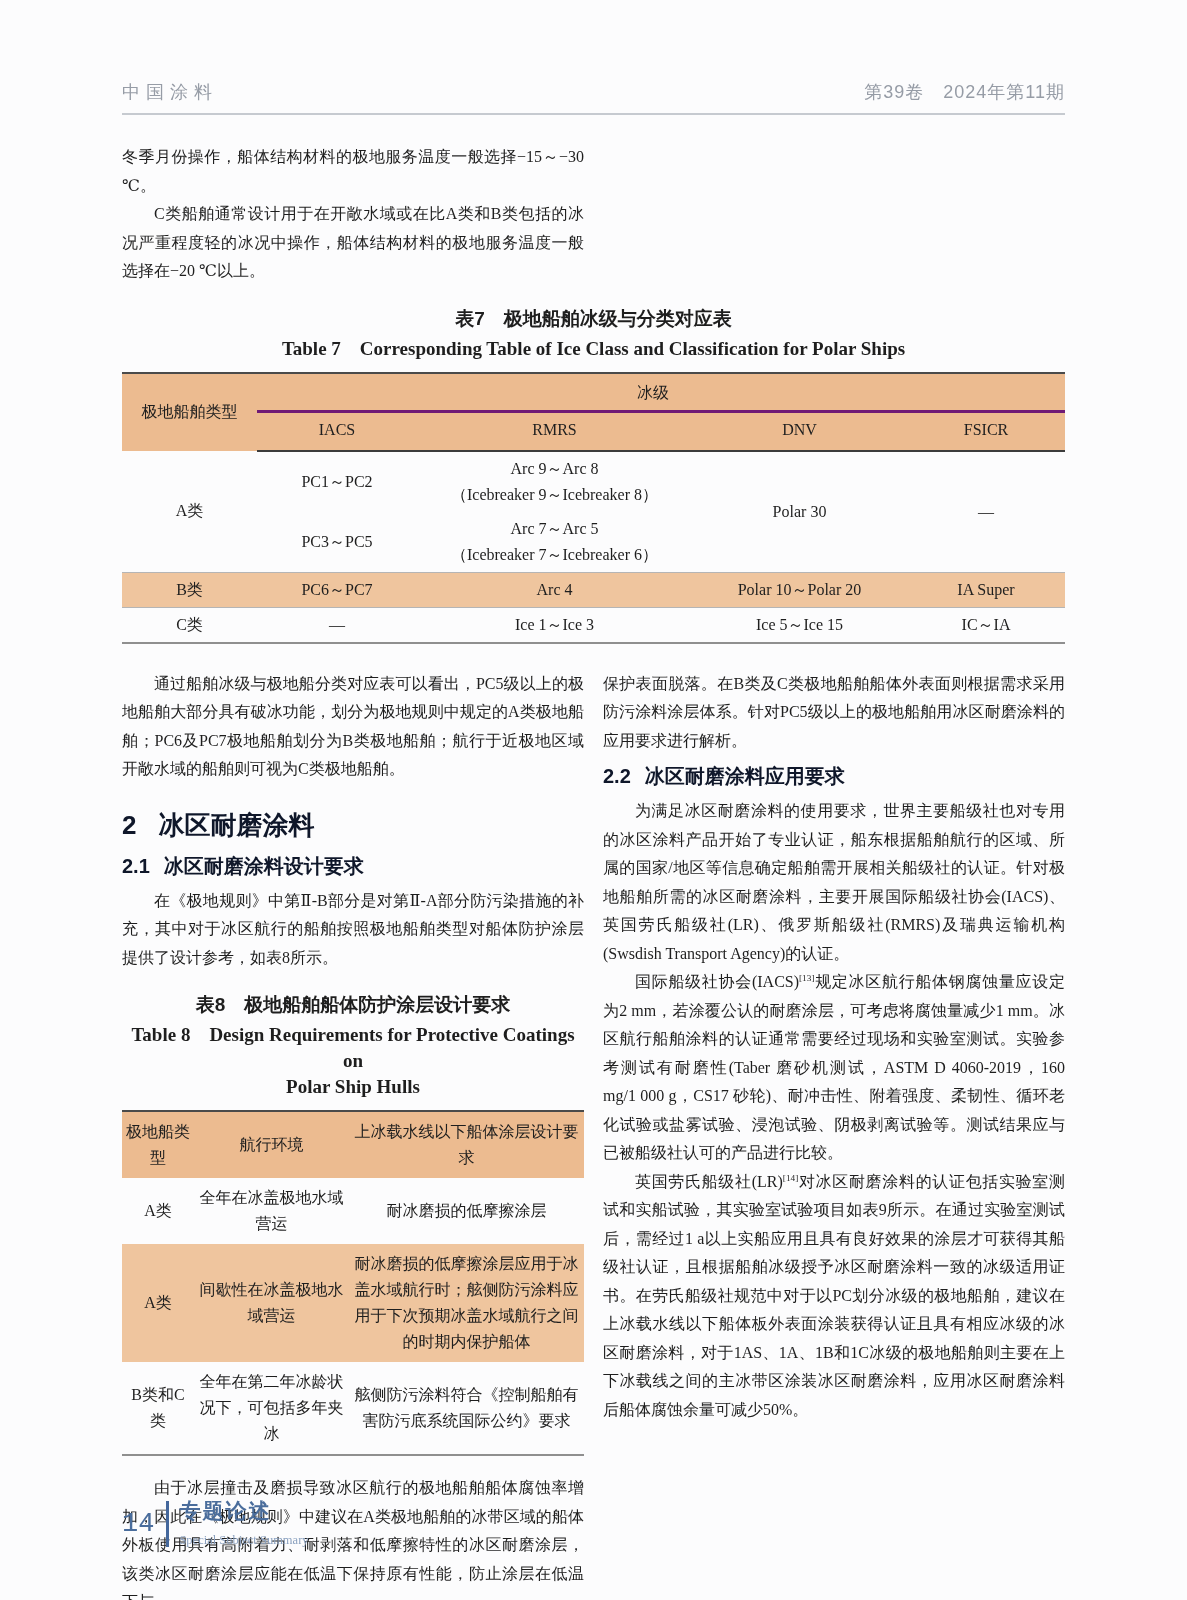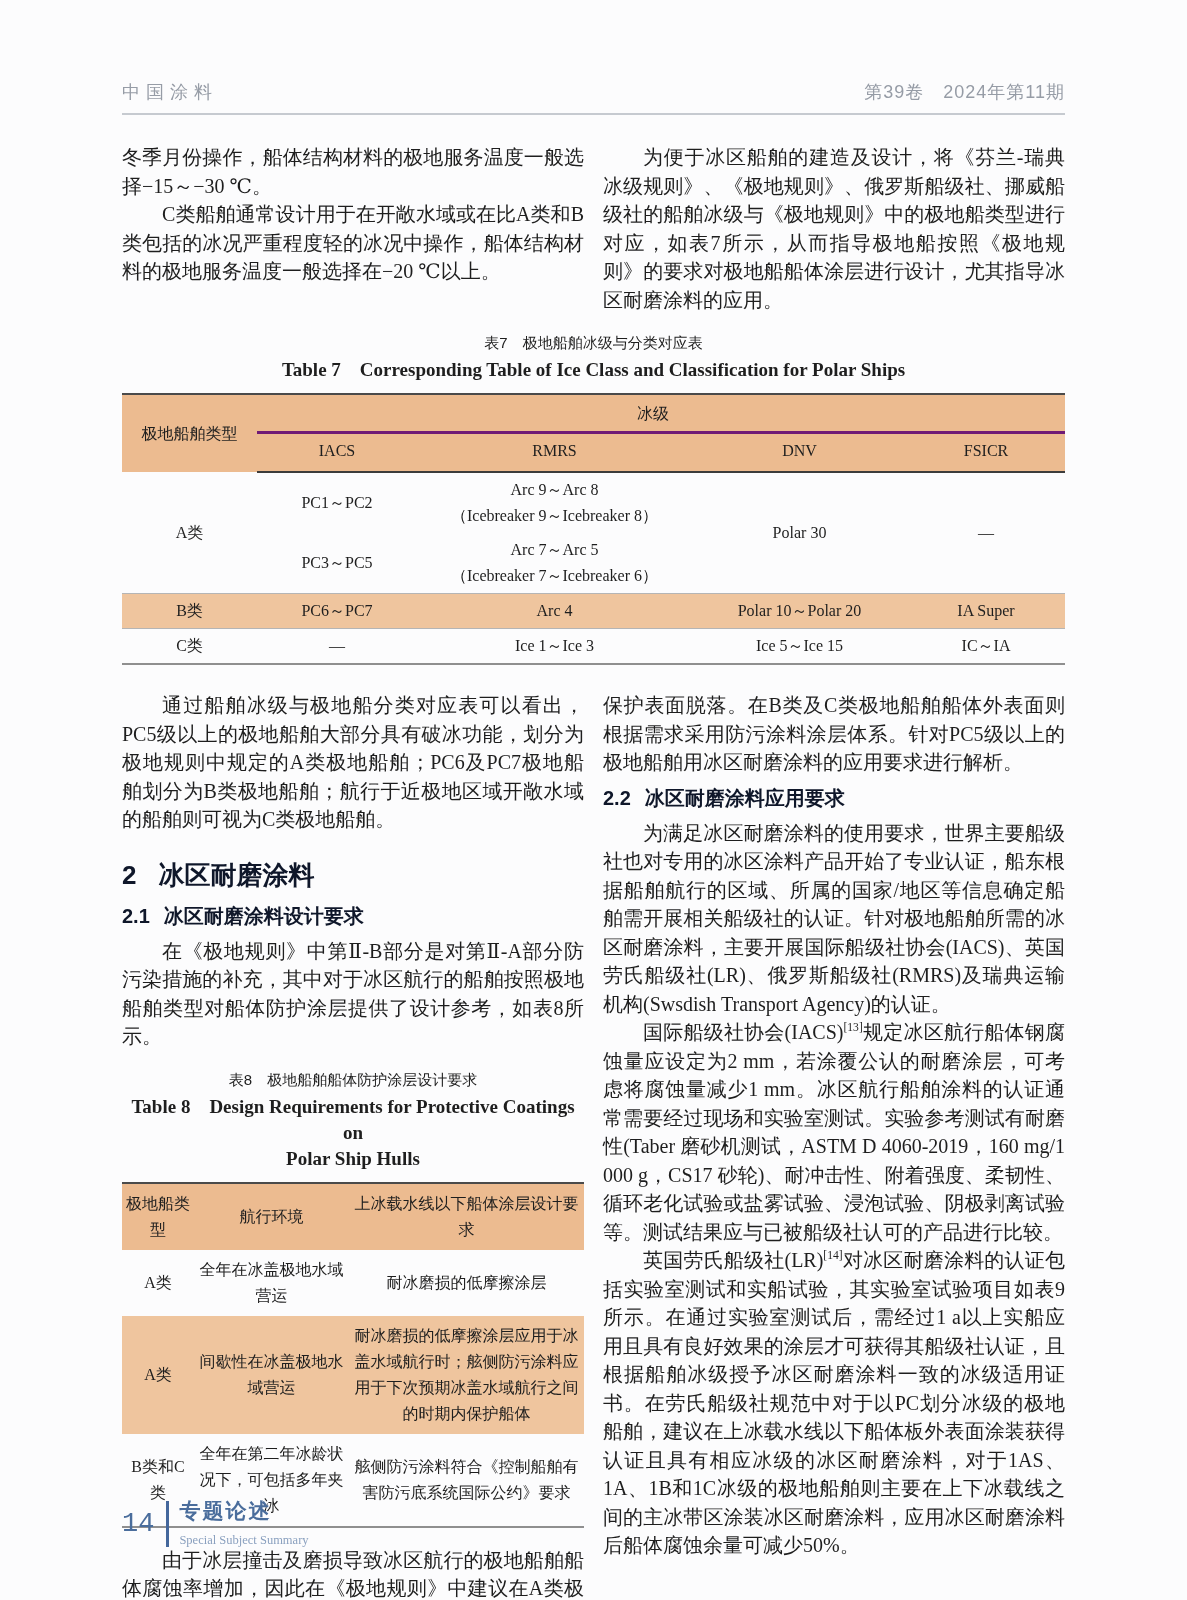--- a/index.html
+++ b/index.html
@@ -23,40 +23,40 @@
   .ph-left { letter-spacing:6px; }
   .ph-right { letter-spacing:1px; }
 
   
   .cols { display:flex; gap:19px; }
   .col { width:462px; }
   .top-cols { margin-top:28px; }
   .bottom-cols { margin-top:26px; }
 
   p.body {
-    font-size:20px; line-height:28.5px; text-align:justify;
+    font-size:16px; line-height:28.5px; text-align:justify;
     text-justify:inter-ideograph;
   }
   p.ind { text-indent:2em; }
   sup.ref { font-size:0.58em; vertical-align:super; line-height:0; }
 
   
   .h-sec {
     font-family:"Liberation Sans","DejaVu Sans",sans-serif;
     font-weight:bold; color:#0f172a;
   }
   .h2 { font-size:26px; margin:24px 0 10px 0; }
   .h2 .num { margin-right:22px; }
   .h3 { font-size:20px; margin:8px 0 7px 0; }
   .h3 .num { margin-right:14px; }
 
   
   .cap-cn {
     font-family:"Liberation Sans","DejaVu Sans",sans-serif;
-    font-weight:normal; font-size:15px; text-align:center; margin-top:20px;
+    font-weight:bold; font-size:19px; text-align:center; margin-top:20px;
   }
   .cap-en {
     font-family:"Liberation Serif","DejaVu Serif",serif;
     font-weight:bold; font-size:19px; text-align:center; margin:4px 0 10px 0;
     line-height:26px;
   }
 
   
   table { border-collapse:collapse; width:100%; }
   .t7, .t8 {
@@ -108,23 +108,20 @@
     <span class="ph-left">中国涂料</span>
     <span class="ph-right">第39卷　2024年第11期</span>
   </div>
 
   <div class="content">
 
     <div class="cols top-cols">
       <div class="col">
         <p class="body">冬季月份操作，船体结构材料的极地服务温度一般选择−15～−30 ℃。</p>
         <p class="body ind">C类船舶通常设计用于在开敞水域或在比A类和B类包括的冰况严重程度轻的冰况中操作，船体结构材料的极地服务温度一般选择在−20 ℃以上。</p>
-      </div>
-      <div class="col">
-        <p class="body ind">为便于冰区船舶的建造及设计，将《芬兰-瑞典冰级规则》、《极地规则》、俄罗斯船级社、挪威船级社的船舶冰级与《极地规则》中的极地船类型进行对应，如表7所示，从而指导极地船按照《极地规则》的要求对极地船船体涂层进行设计，尤其指导冰区耐磨涂料的应用。</p>
       </div>
     </div>
 
     <div>
       <div class="cap-cn">表7　极地船舶冰级与分类对应表</div>
       <div class="cap-en">Table 7　Corresponding Table of Ice Class and Classification for Polar Ships</div>
       <table class="t7">
         <colgroup>
             <col class="c1">
             <col class="c2">

